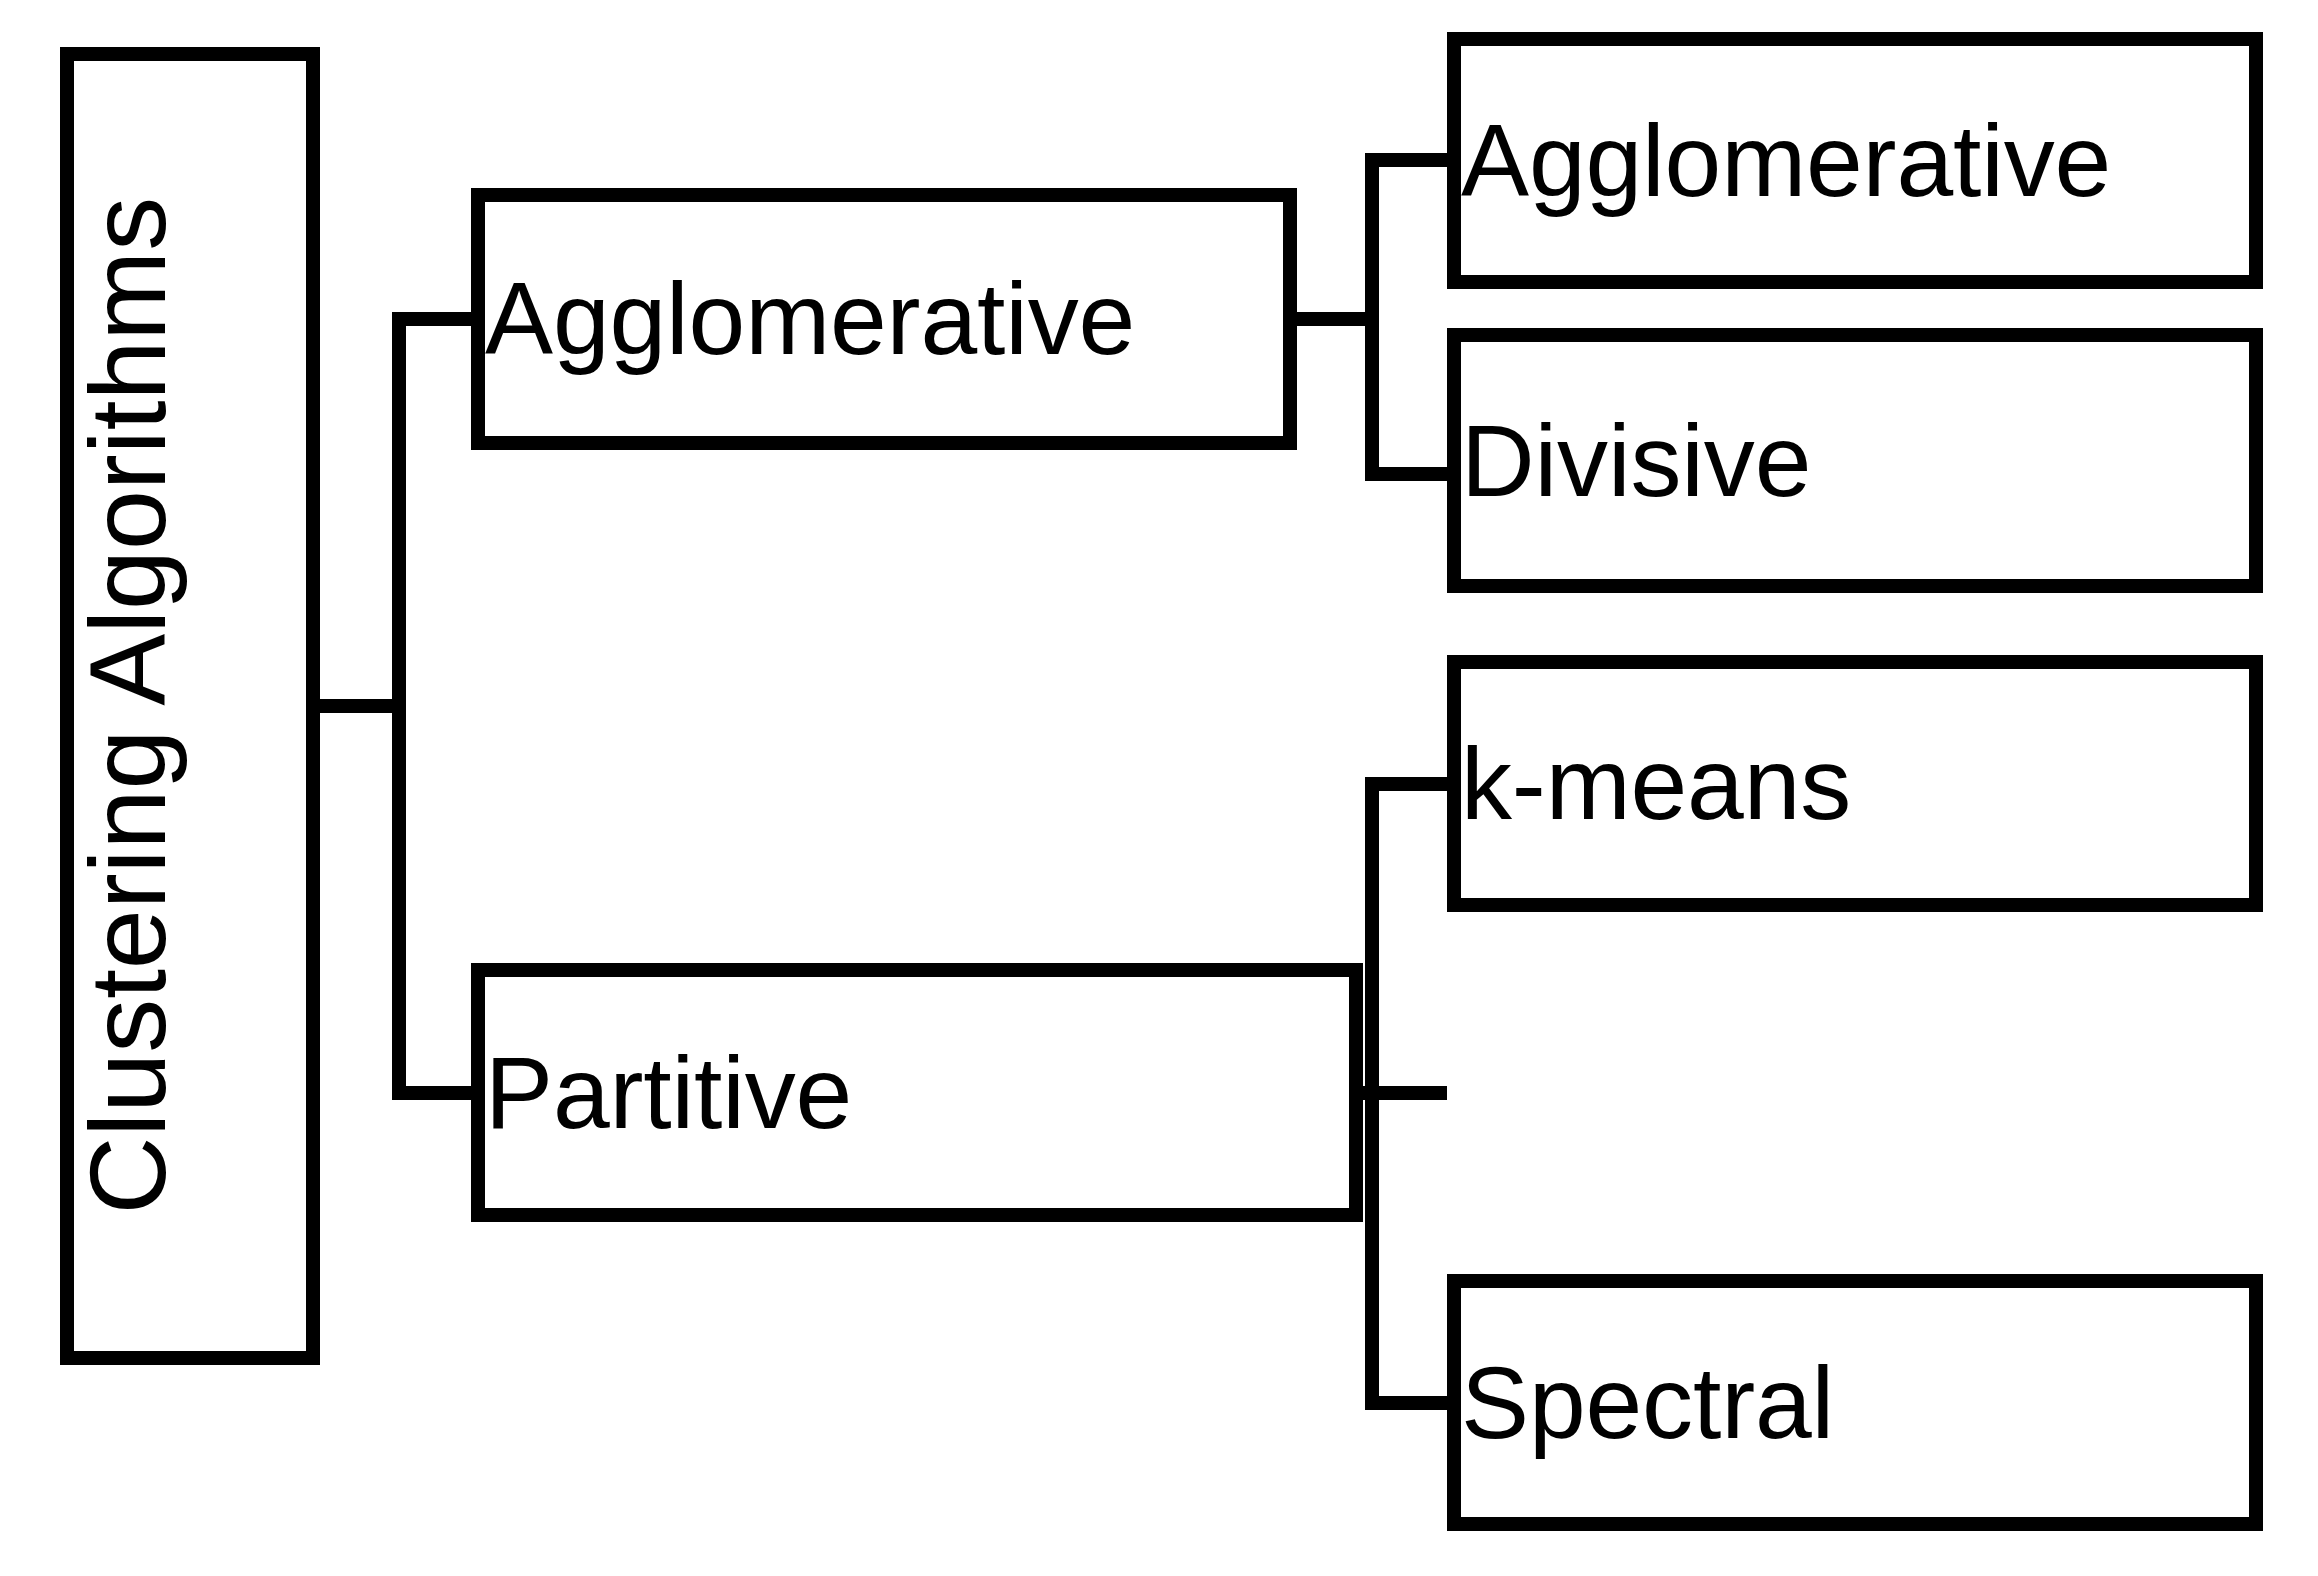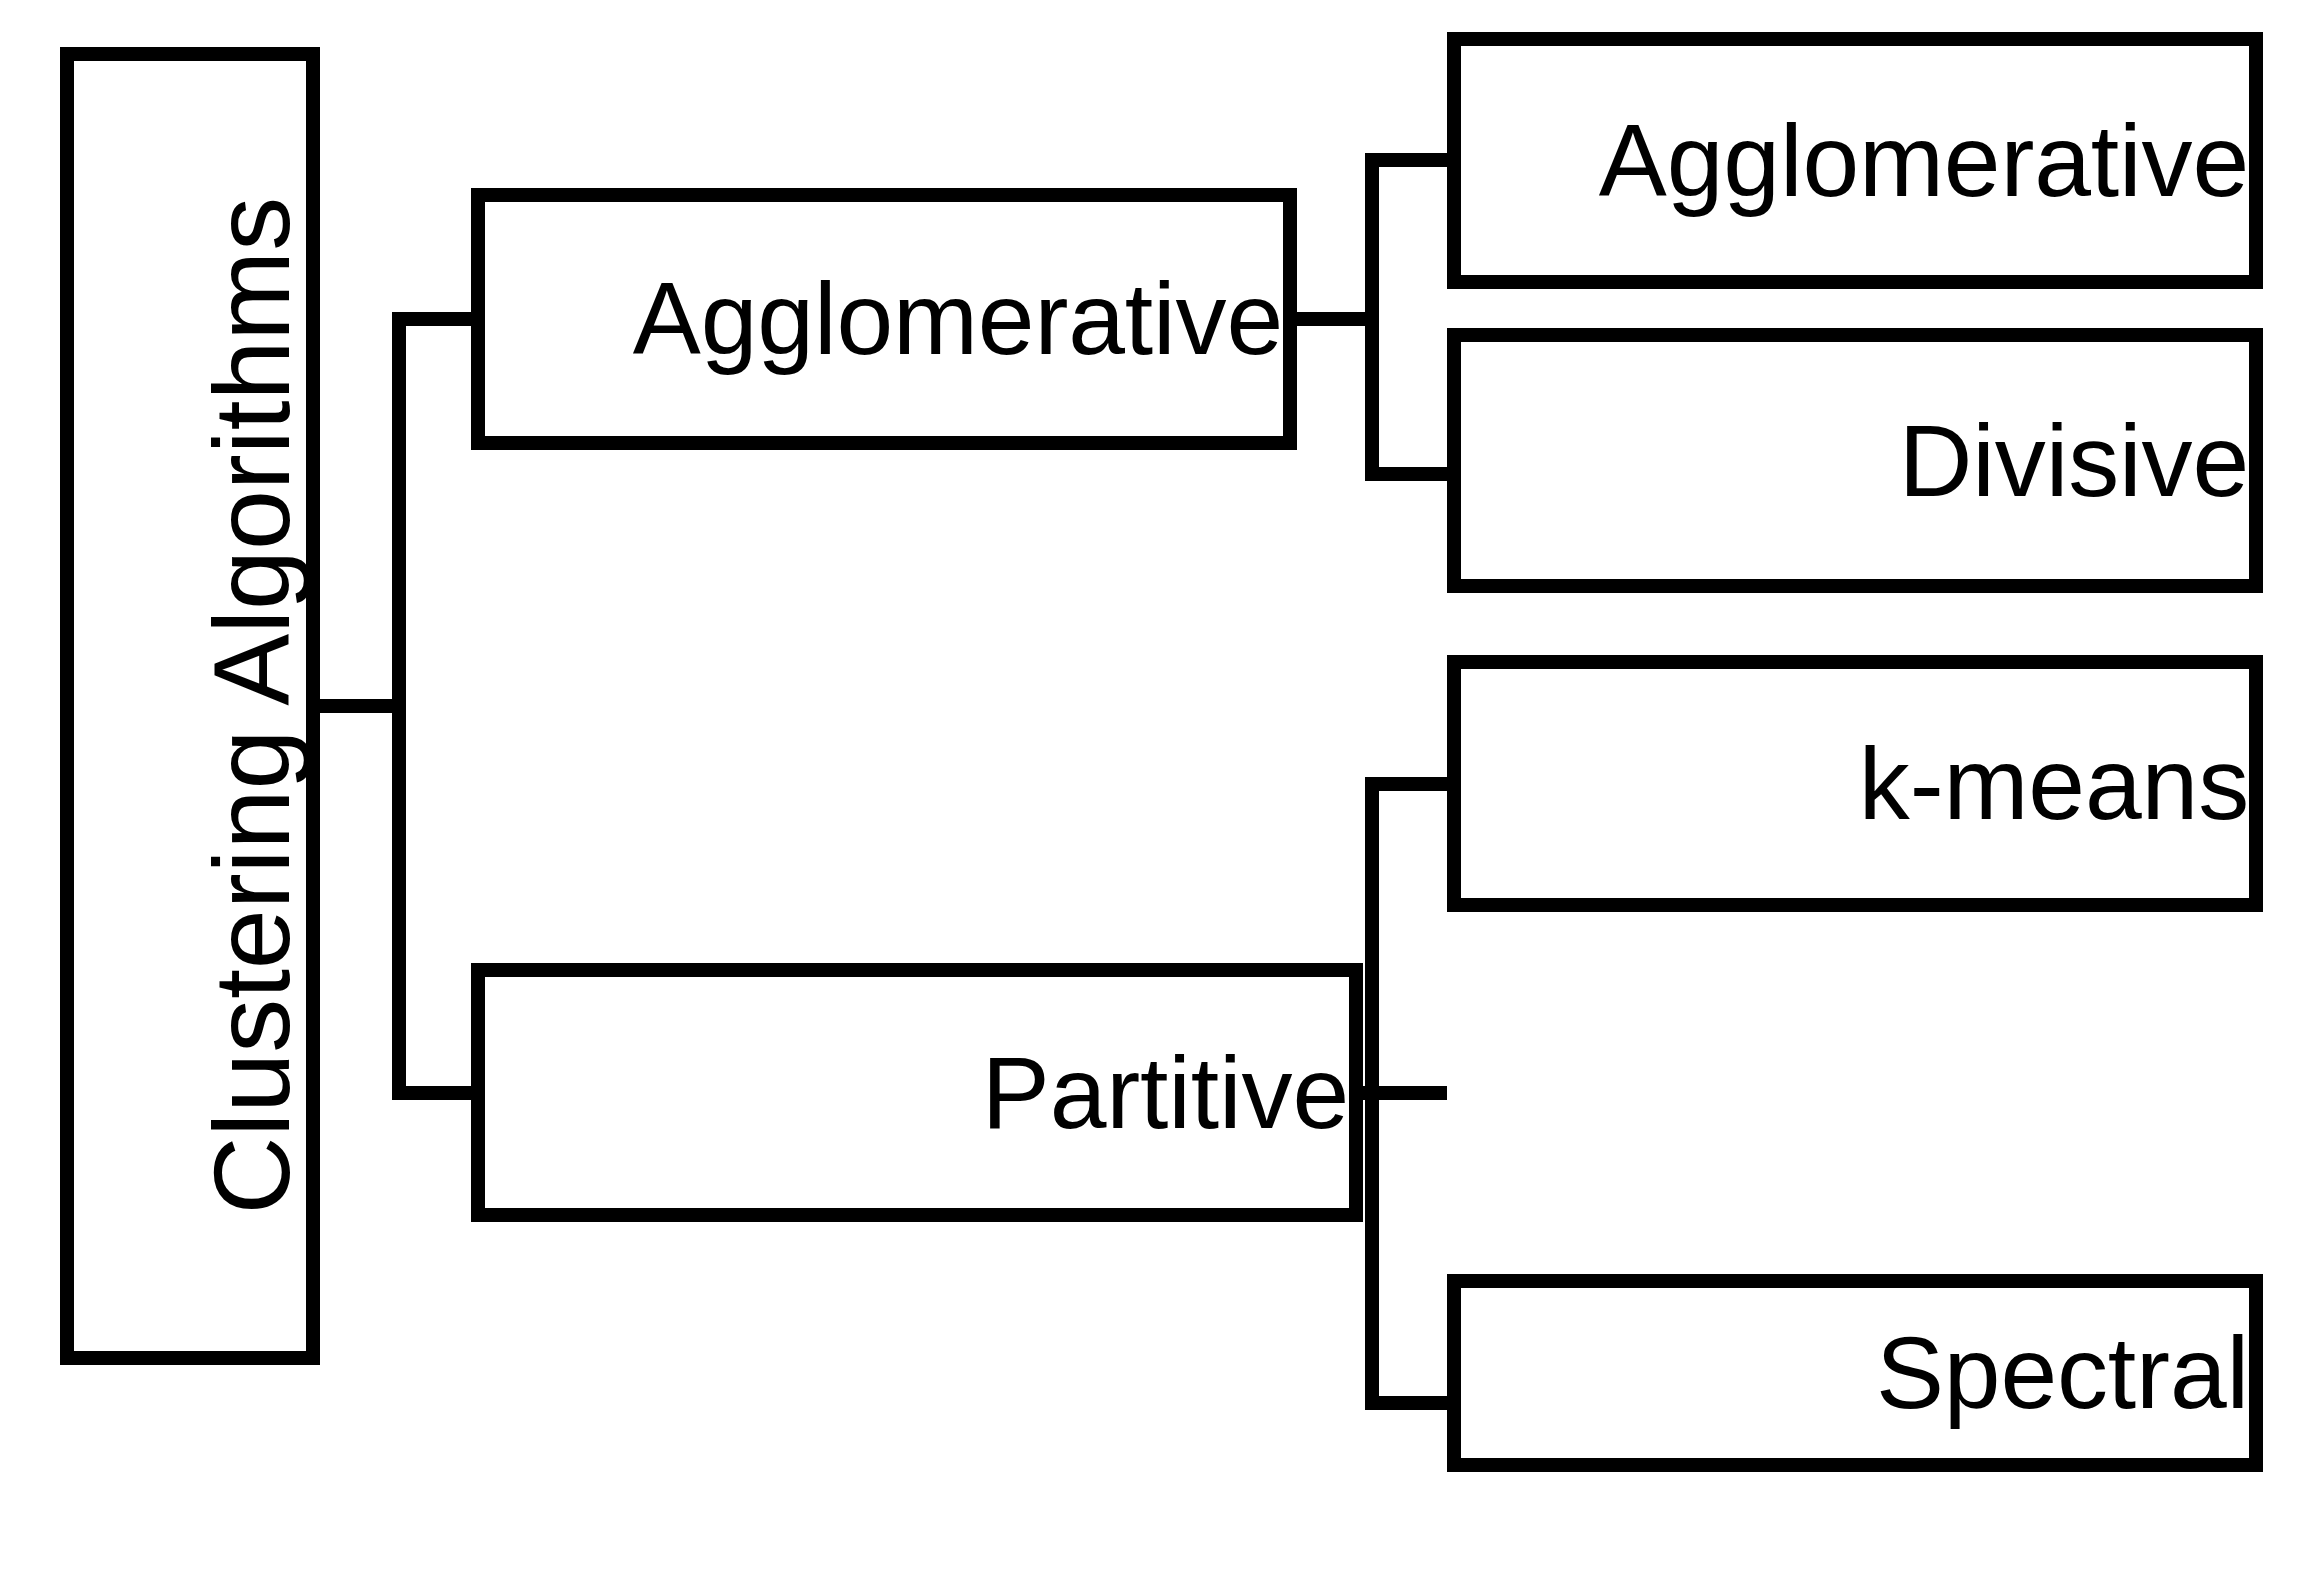--- a/index.html
+++ b/index.html
@@ -17,21 +17,21 @@
     color: #000000;
     overflow: hidden;
   }
   .node {
     position: absolute;
     box-sizing: border-box;
     border: 14px solid #000000;
     background: #ffffff;
     display: flex;
     align-items: center;
-    justify-content: flex-end;
+    justify-content: flex-start;
     text-align: center;
     line-height: 1;
     letter-spacing: -0.01em;
     white-space: nowrap;
   }
   .leaf-label, .branch-label {
     font-size: 102px;
   }
   
   #node-root {
@@ -42,21 +42,21 @@
     transform: rotate(180deg);
     font-size: 108px;
     line-height: 1;
   }
   #node-hierarchical { left: 471px;  top: 188px;  width: 826px; height: 262px; }
   #node-partitive    { left: 471px;  top: 963px; width: 892px; height: 259px; }
   #node-agglomerative{ left: 1447px; top: 32px;   width: 816px; height: 257px; }
   #node-divisive     { left: 1447px; top: 328px;  width: 816px; height: 265px; }
   #node-kmeans       { left: 1447px; top: 655px;  width: 816px; height: 257px; }
   #node-kmedoids     { left: 1447px; top: 967px; width: 816px; height: 250px; }
-  #node-spectral     { left: 1447px; top: 1274px; width: 816px; height: 198px; }
+  #node-spectral     { left: 1447px; top: 1274px; width: 816px; height: 257px; }
 
   .line {
     position: absolute;
     background: #000000;
   }
   
   #line-root-stub       { left: 320px;  top: 699px;  width: 85px;  height: 14px; }
   #line-root-trunk      { left: 392px;  top: 312px;  width: 14px;  height: 788px; }
   #line-root-arm-top    { left: 392px;  top: 312px;  width: 79px;  height: 14px; }
   #line-root-arm-bottom { left: 392px;  top: 1086px; width: 79px;  height: 14px; }

